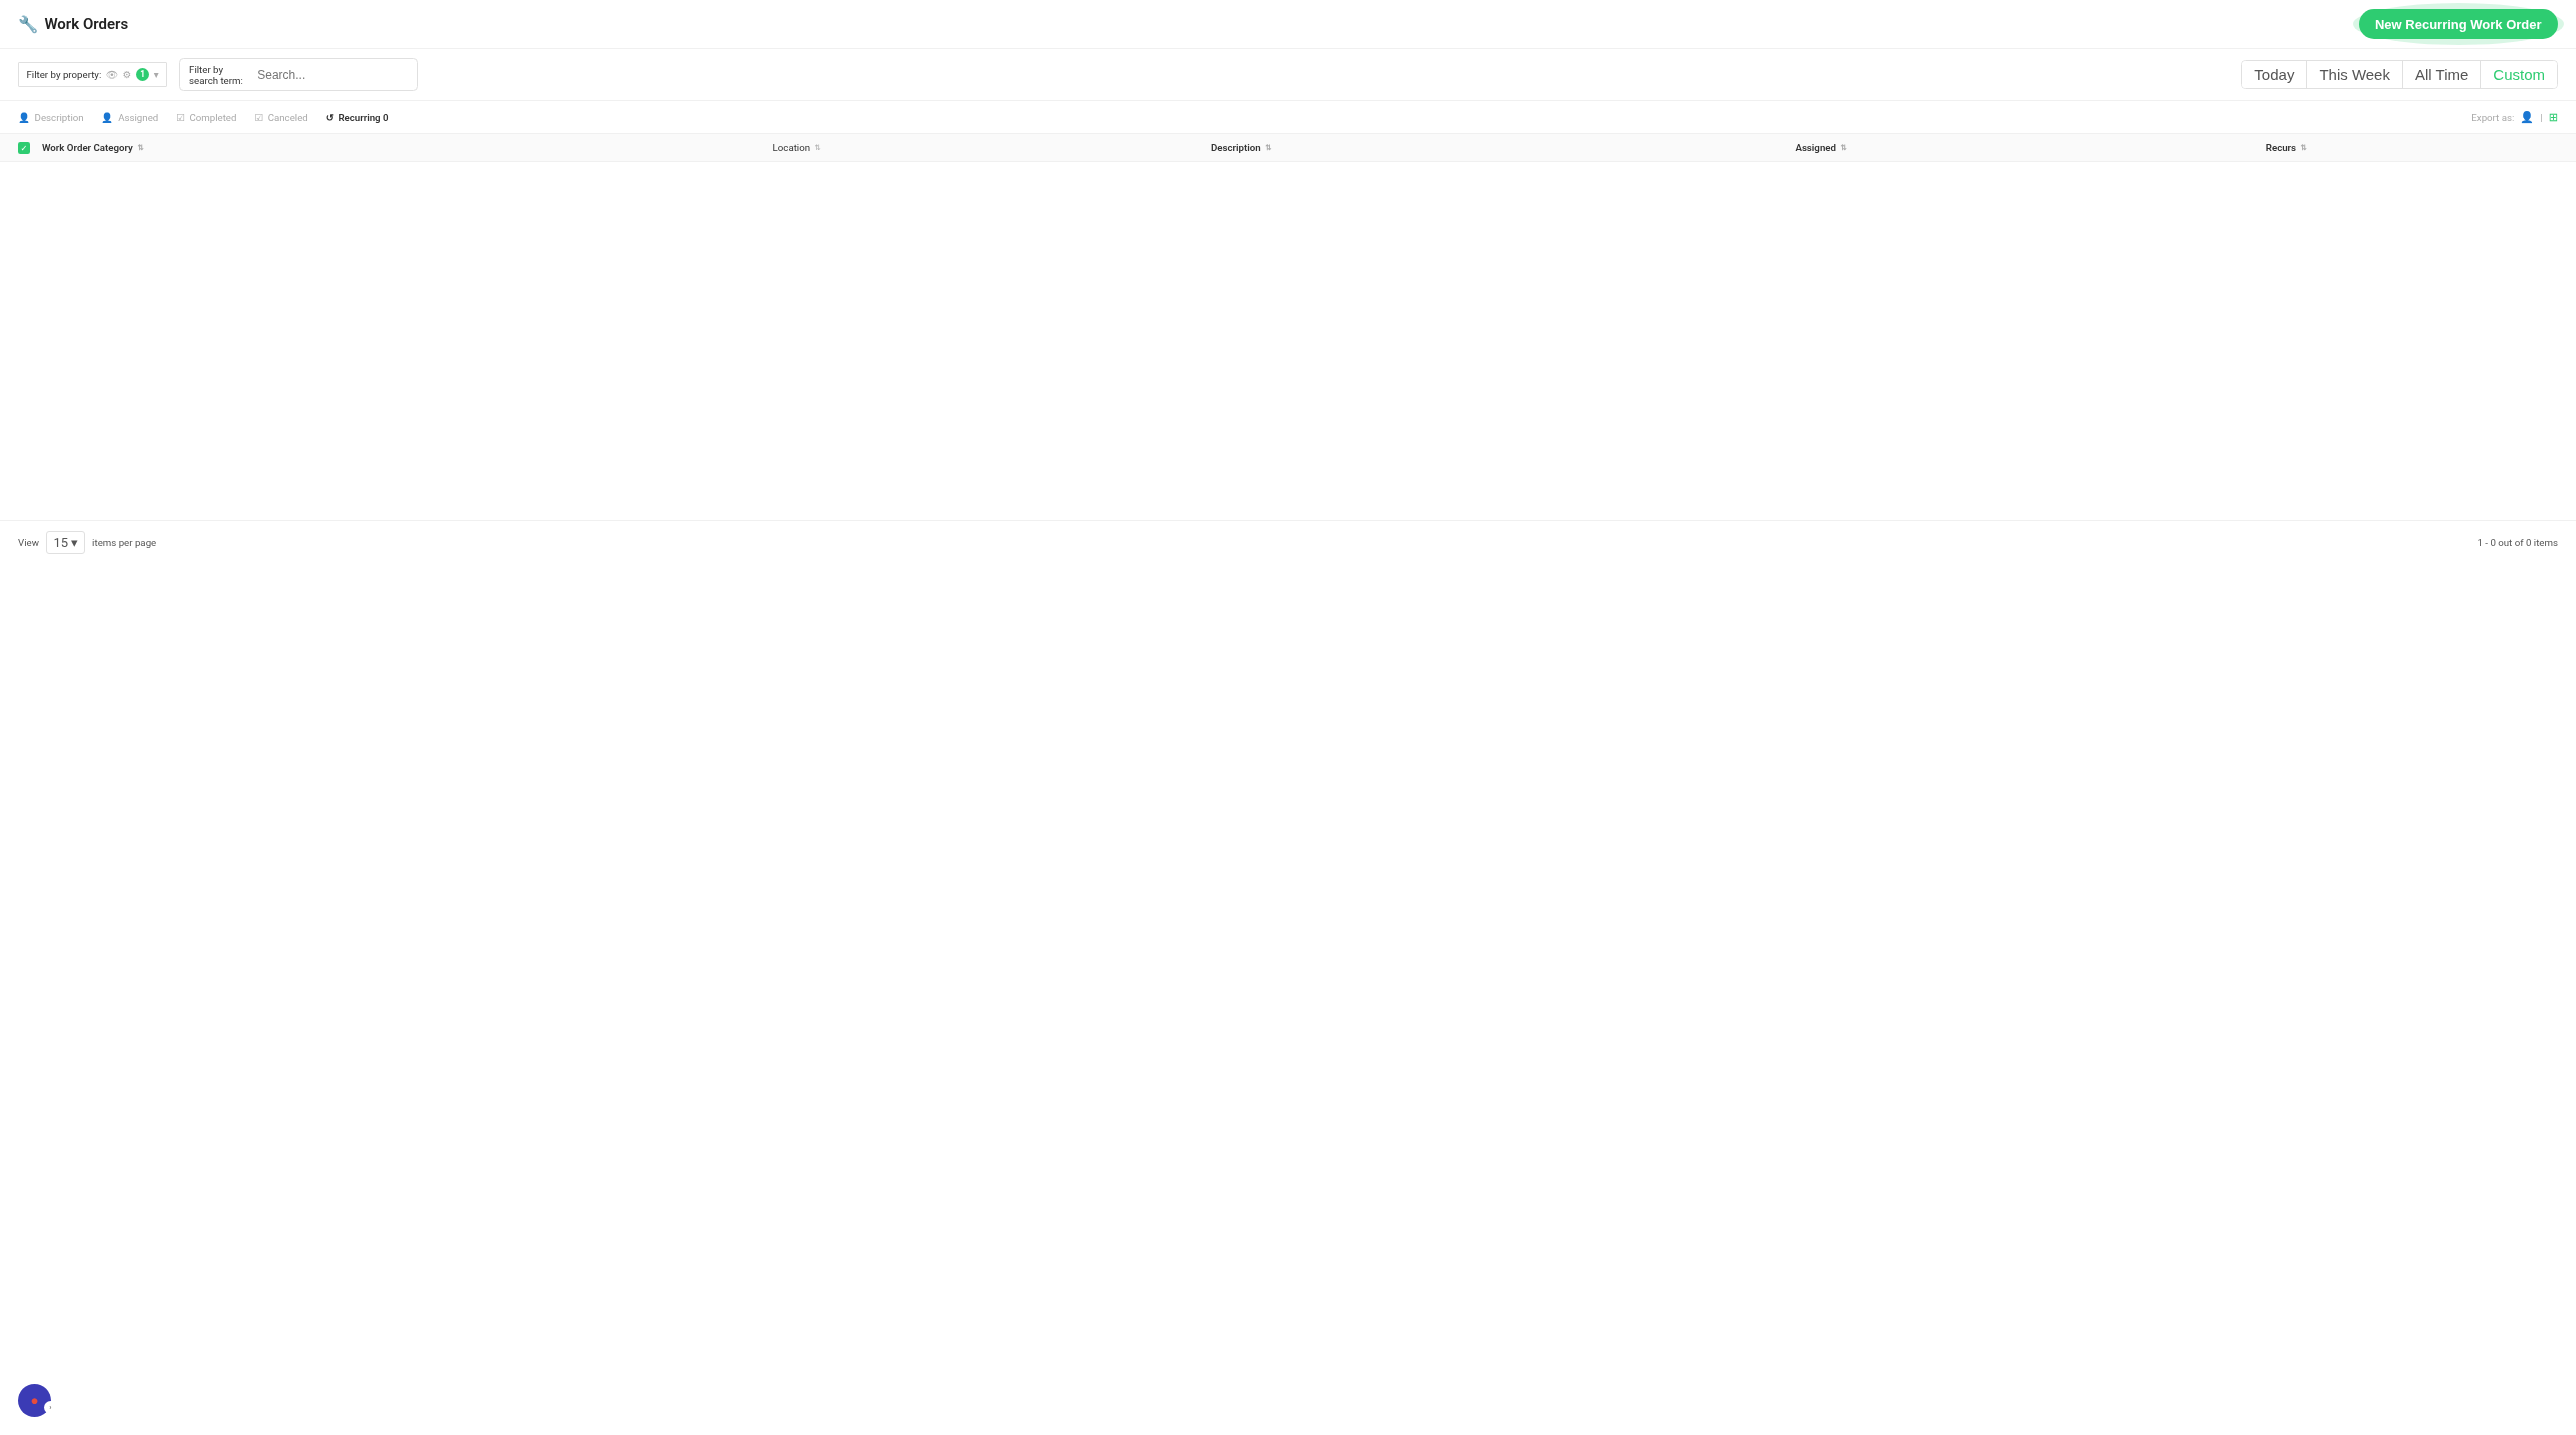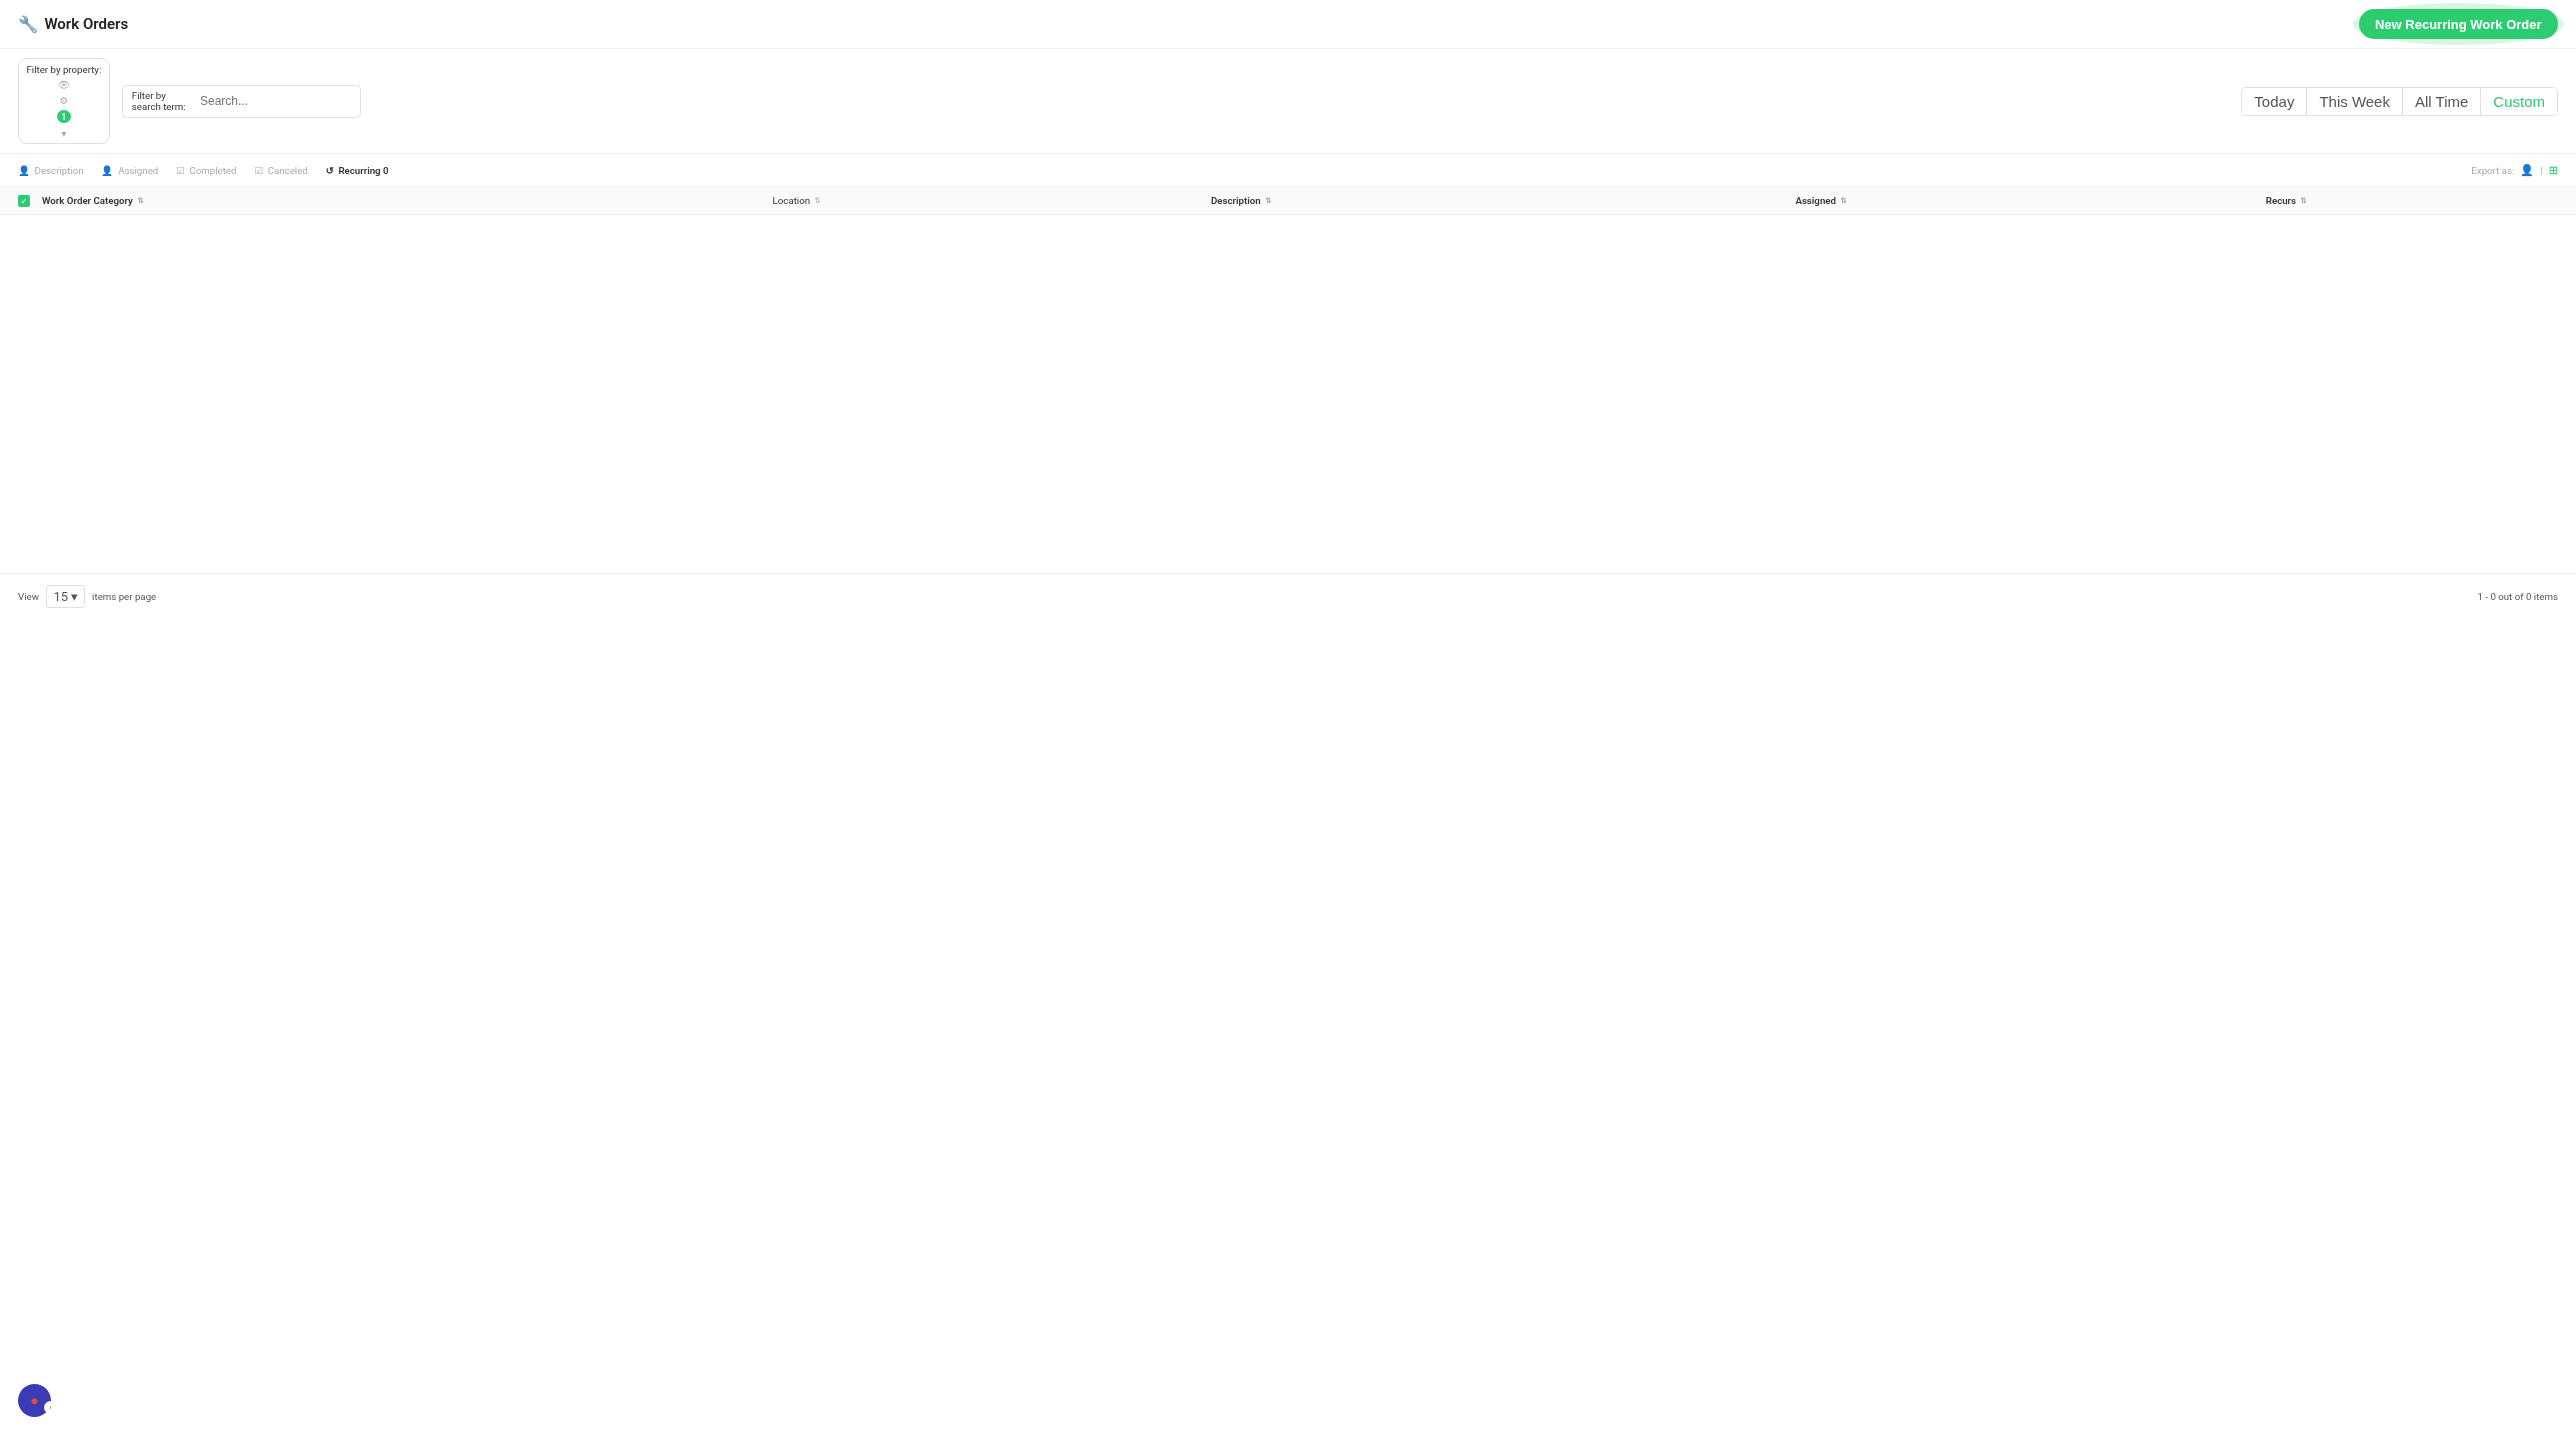--- a/index.html
+++ b/index.html
@@ -58,25 +58,24 @@
       gap: 12px;
       padding: 9px 18px;
       border-bottom: 0.7px solid #f0f0f0;
     }
 
     .filter-property {
       display: flex;
       align-items: center;
       gap: 4.5px;
       border: 0.7px solid #e0e0e0;
-      border-radius: 9px;
+      border-radius: 1px;
       padding: 4.5px 7.5px;
       cursor: pointer;
       font-size: 9.7px;
-      flex-direction: column;
     }
 
     .filter-badge {
       background: #2ecc71;
       color: white;
       border-radius: 50%;
       width: 13.4px;
       height: 13.4px;
       display: flex;
       align-items: center;

